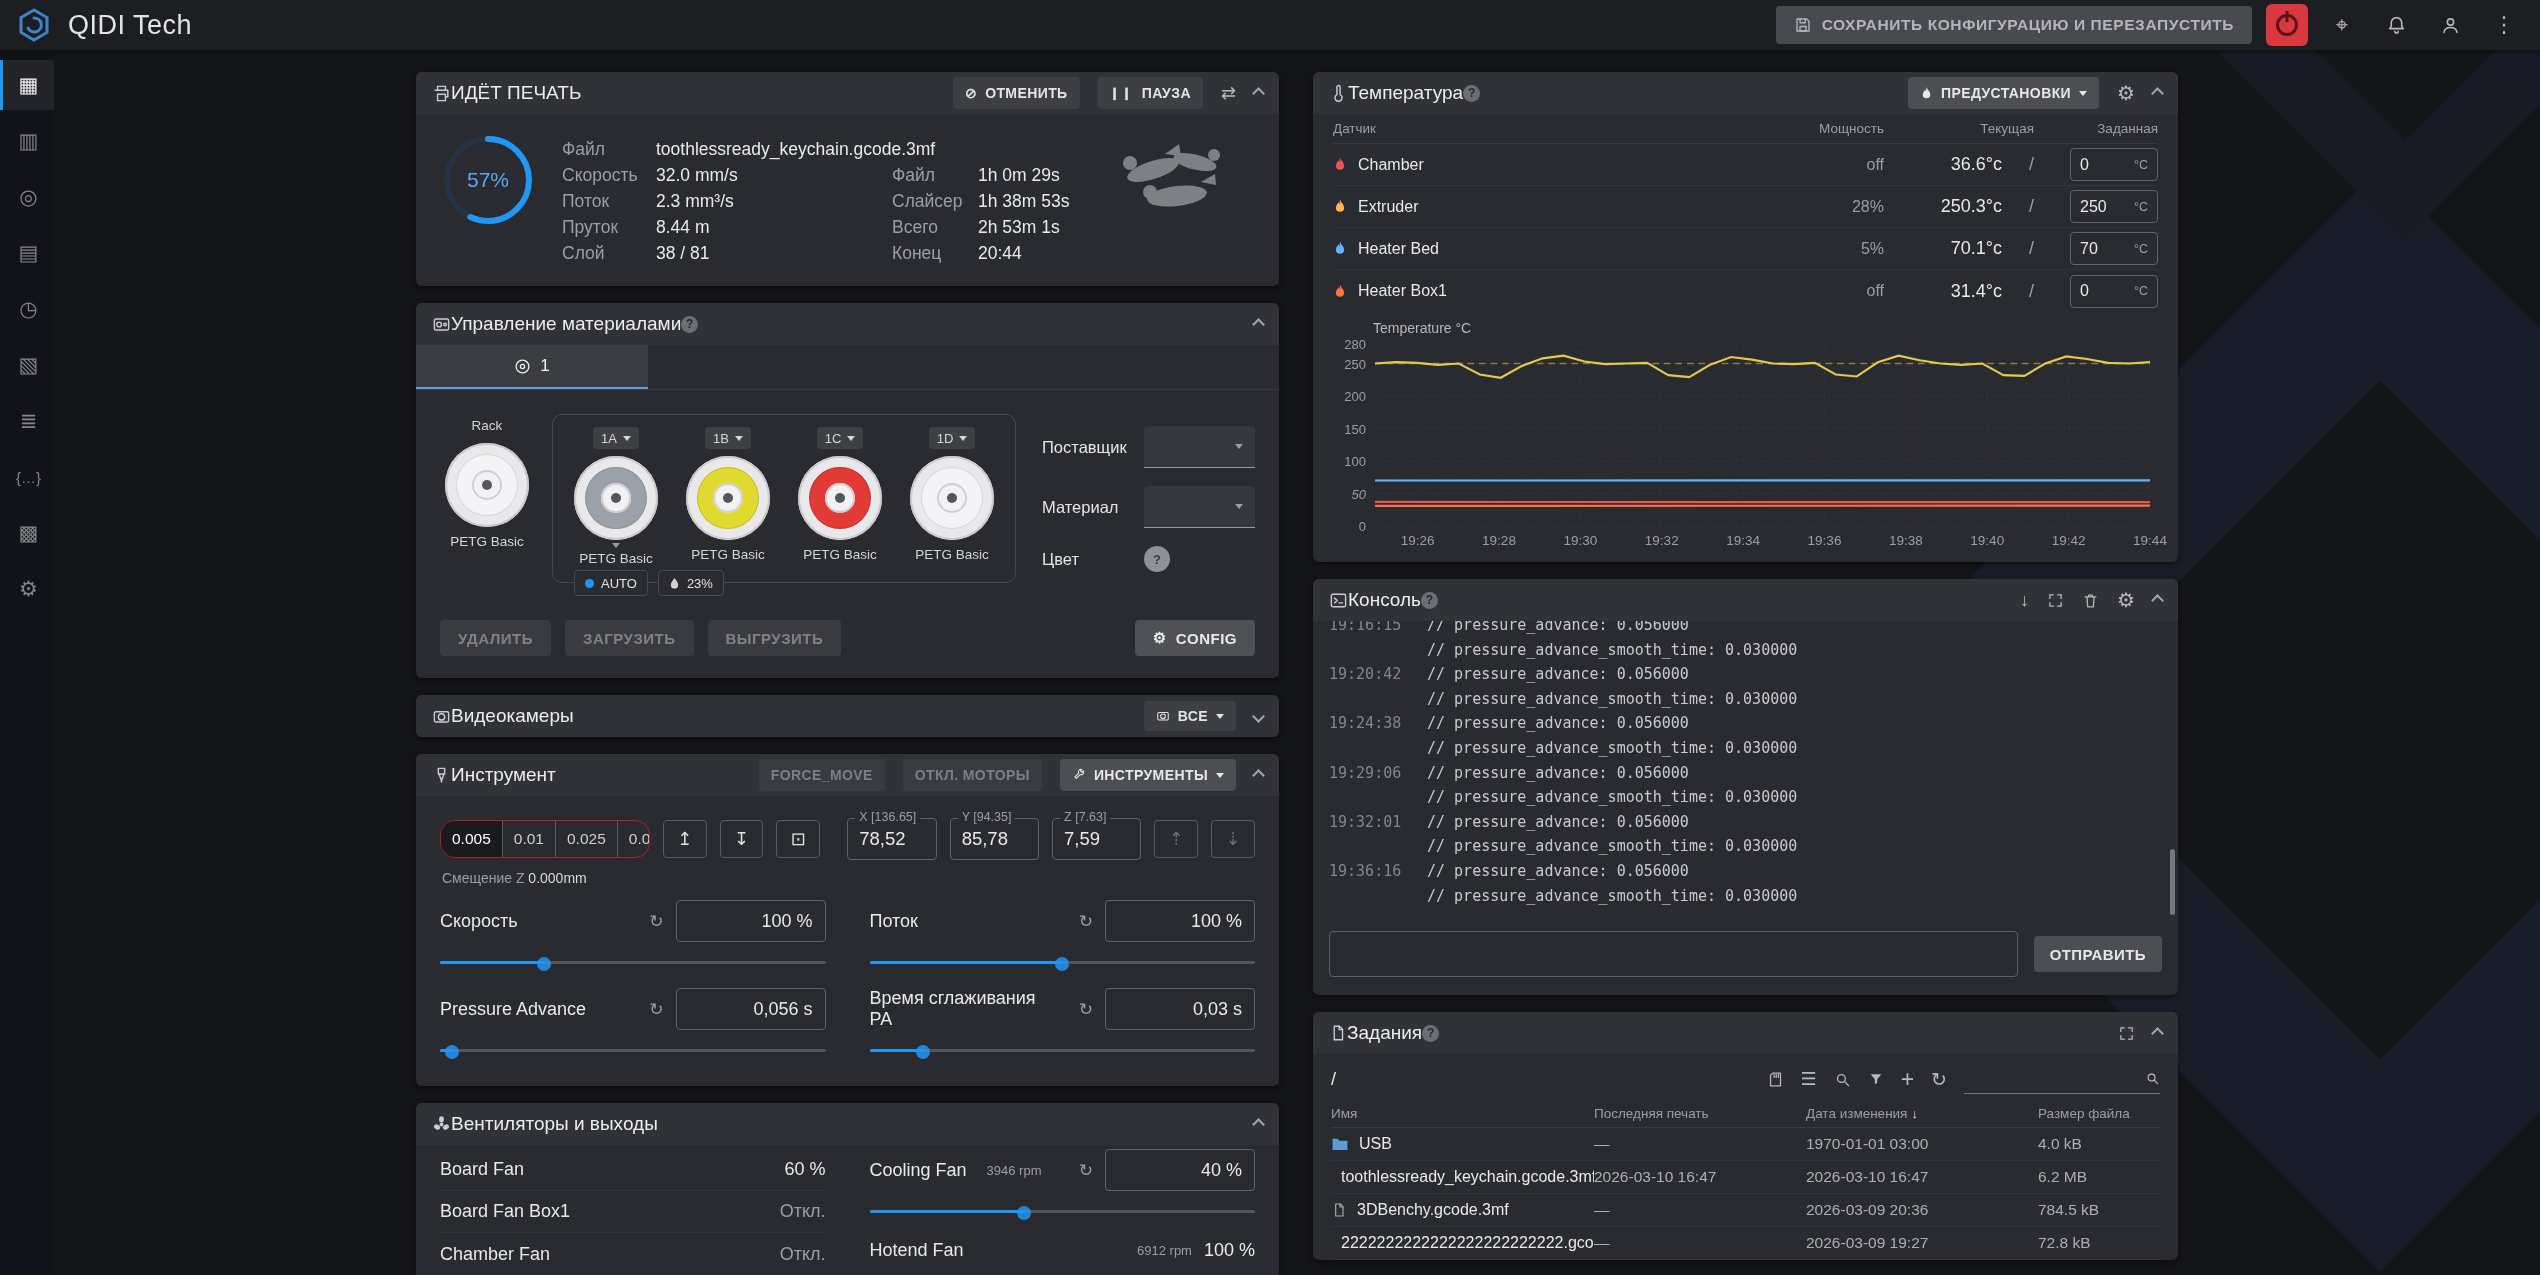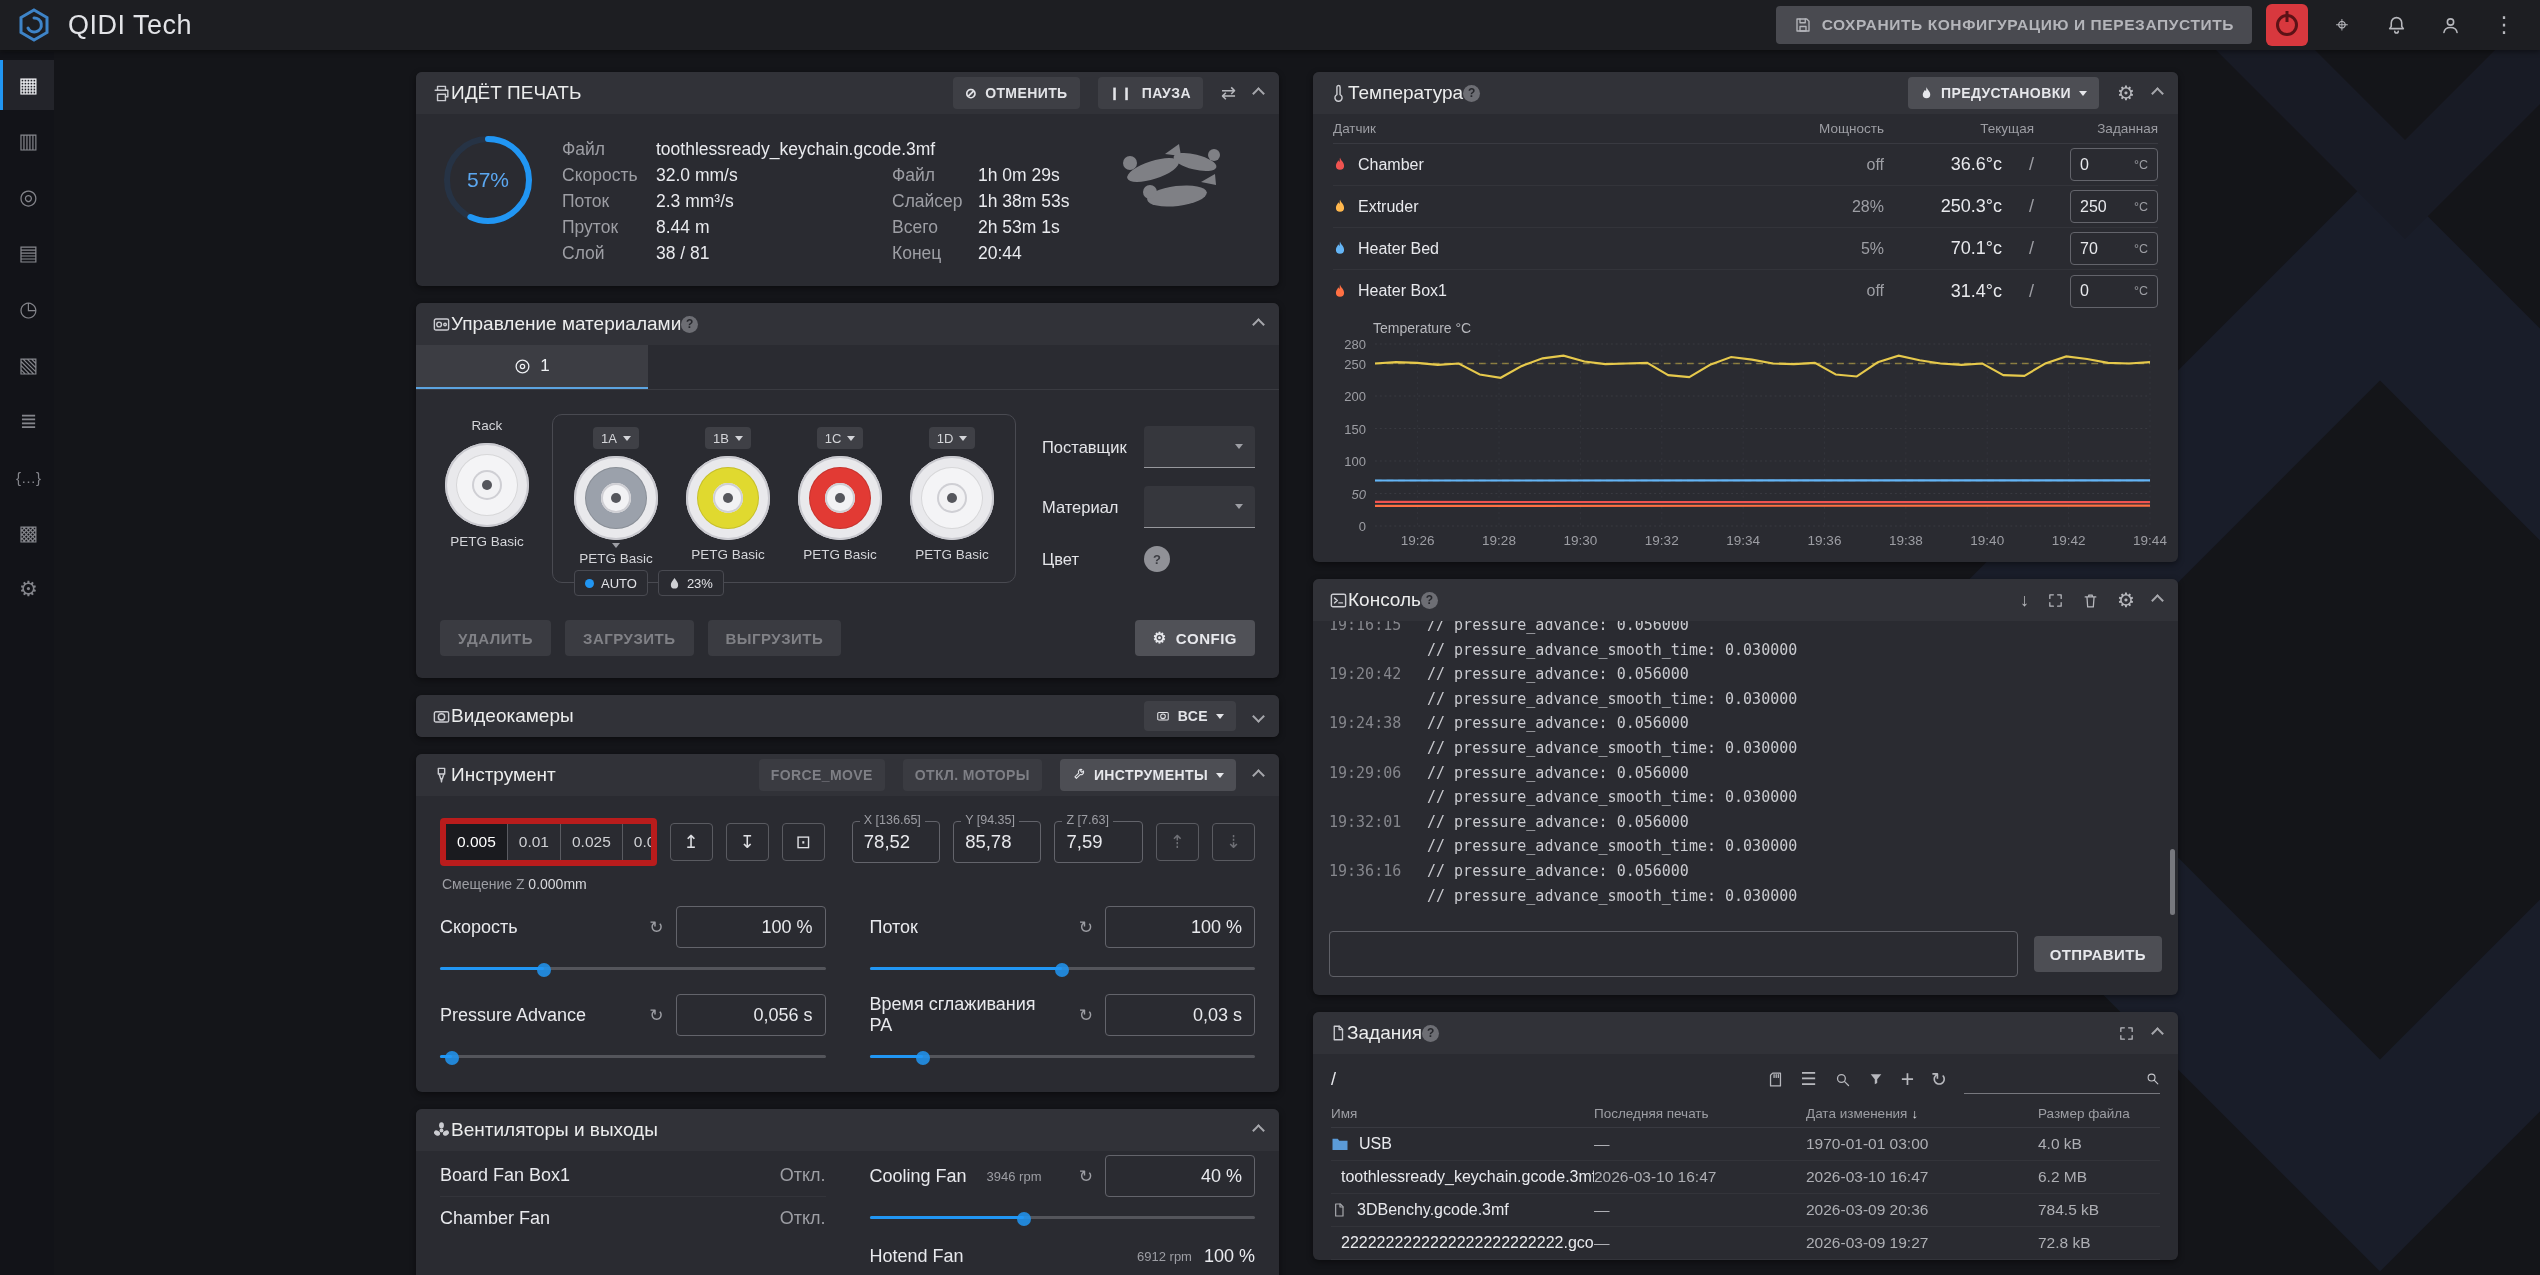--- a/index.html
+++ b/index.html
@@ -82,21 +82,21 @@
   .frow .flab{width:88px;font-size:16.5px;line-height:1.15;color:#e4e5e9}
   .sel{height:42px;background:#36373d;border-bottom:1px solid #97989d;border-radius:4px 4px 0 0;flex:1;display:flex;align-items:center;padding:0 12px;color:#9d9ea4;cursor:pointer}
   .sel .caret{margin-left:auto;color:#9d9ea4}
   .color-dot{width:26px;height:26px;border-radius:50%;background:#909197;color:#3c3d43;font-size:13px;font-weight:700;display:flex;align-items:center;justify-content:center;cursor:pointer}
   .mat-actions{display:flex;gap:14px;padding:16px 24px 22px;align-items:center}
   .btn{height:36px;padding:0 18px;border:none;border-radius:4px;font:700 15px "Liberation Sans",sans-serif;letter-spacing:.5px;display:inline-flex;align-items:center;gap:9px;cursor:pointer}
   .btn.dis{background:#3a3b41;color:#808186}
   .btn.cfg{margin-left:auto;background:#505157;color:#e8e9ed}
   
   .tool-row1{display:flex;align-items:center;gap:13px;padding:22px 24px 2px}
-  .seg{display:flex;border:6px solid #b91c1c;border-radius:4px;overflow:hidden}
+  .seg{display:flex;border:1px solid #b91c1c;border-radius:15px;overflow:hidden}
   .seg .s{padding:0 11px;height:36px;display:flex;align-items:center;font-size:15.5px;color:#cfd0d4;border-right:1px solid #5a5b61;cursor:pointer}
   .seg .s:last-child{border-right:none}
   .seg .s.active{background:#1a1b1f;color:#fff}
   .tbtn{width:48px;height:38px;border:1px solid #5a5b61;border-radius:4px;background:none;color:#dfe0e4;font-size:18px;display:flex;align-items:center;justify-content:center;cursor:pointer}
   .tbtn.dim{color:#6f7076}
   .axis{position:relative;border:1px solid #63646b;border-radius:4px;height:42px;width:96px;display:flex;align-items:center;padding:0 11px;font-size:18.5px;cursor:text}
   .axis .flabel{position:absolute;top:-9px;left:7px;background:#2a2b31;padding:0 4px;font-size:12.5px;color:#9d9ea4;white-space:nowrap}
   .zoffset{padding:8px 26px 0;font-size:14px;color:#9d9ea4}
   .zoffset .v{color:#d8d9dd}
   .tool-grid{display:grid;grid-template-columns:1fr 1fr;column-gap:44px;padding:14px 24px 24px;row-gap:14px}
@@ -604,20 +604,24 @@
                 <ellipse cx="17.6" cy="15.3" rx="3" ry="4" transform="rotate(-120 17.6 15.3)"></ellipse>
               </svg>
         </span>
         <span>Вентиляторы и выходы</span>
         <div class="hicons">
               <span class="chev up"></span>
             </div>
       </div>
       <div class="fans-body">
         <div>
+          <div class="fan-row">
+                <span>Board Fan</span>
+                <span class="fan-val">60 %</span>
+              </div>
           <div class="fan-row">
                 <span>Board Fan Box1</span>
                 <span class="fan-off">Откл.</span>
               </div>
           <div class="fan-row">
                 <span>Chamber Fan</span>
                 <span class="fan-off">Откл.</span>
               </div>
         </div>
         <div>

